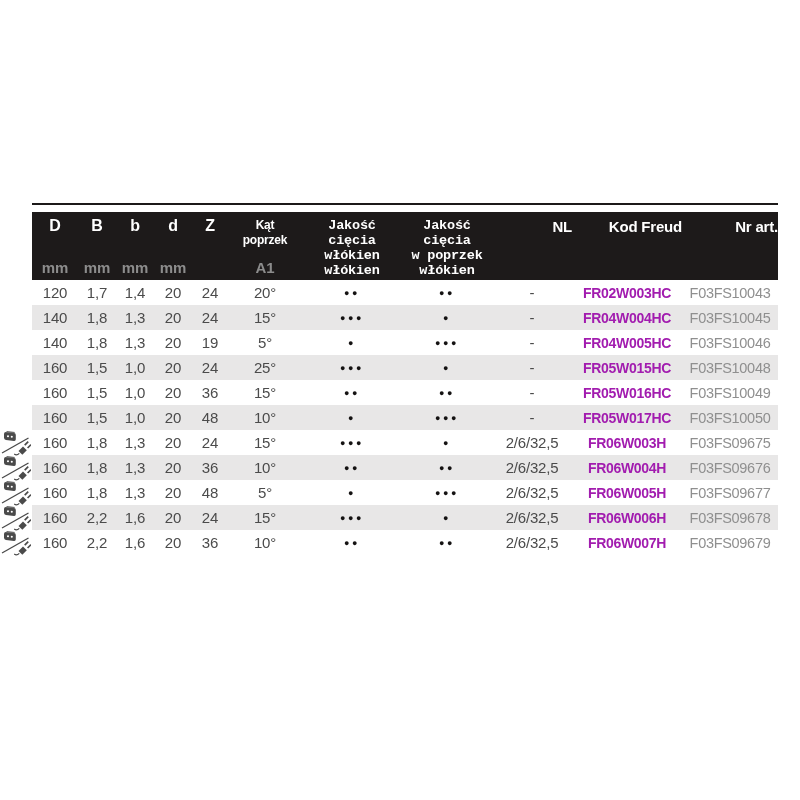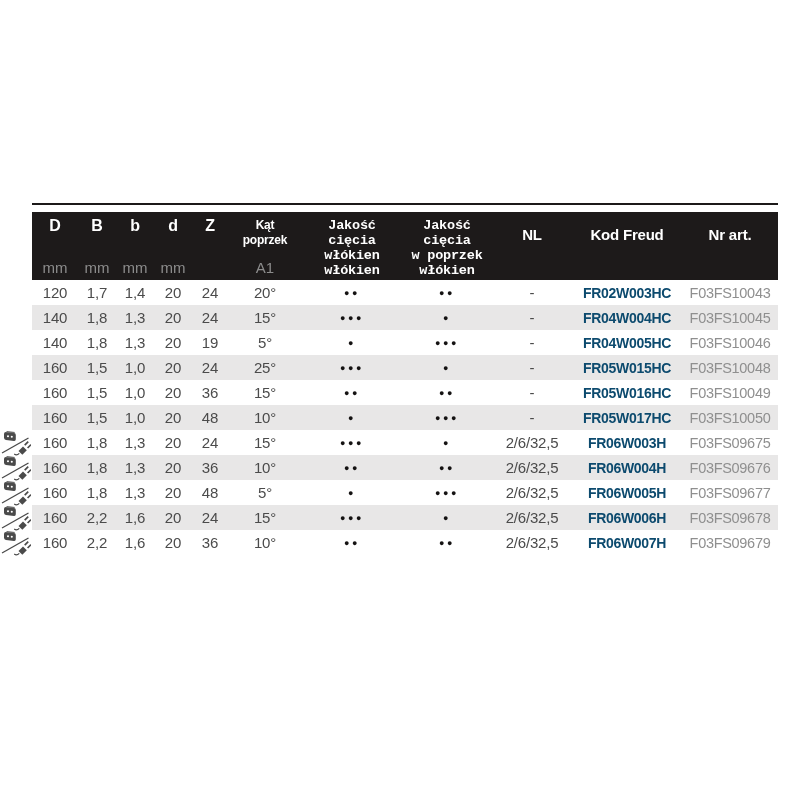--- a/index.html
+++ b/index.html
@@ -12,32 +12,32 @@
   table{border-collapse:collapse;table-layout:fixed;width:746px;}
   thead th{
     background:var(--header-bg,#1d1a1a);
     color:#ffffff;height:68px;padding:0;margin:0;
     vertical-align:top;position:relative;font-weight:bold;text-align:center;
   }
   .h-lines{padding-top:6px;font-size:14px;line-height:15px;letter-spacing:-0.2px;}
   th:nth-child(-n+5) .h-lines{font-size:16px;}
   th:nth-child(6) .h-lines{font-size:12px;}
   th:nth-child(7) .h-lines,th:nth-child(8) .h-lines{font-size:13.5px;font-family:Liberation Mono, monospace;}
-  th:nth-child(n+9) .h-lines{font-size:15px;padding-top:15px;}
+  th:nth-child(n+9) .h-lines{font-size:15px;padding-top:7px;text-align:right;}
   .h-unit{
     position:absolute;left:0;right:0;bottom:5px;
-    color:var(--unit-text,#8c8c8c);font-size:15px;font-weight:normal;line-height:15px;
+    color:var(--unit-text,#8c8c8c);font-size:15px;font-weight:bold;line-height:15px;
   }
   tbody td{
     height:25px;padding:0;text-align:center;vertical-align:middle;
     font-size:15px;color:#4b4b4b;letter-spacing:-0.2px;white-space:nowrap;
   }
   tbody tr:nth-child(even){background:var(--stripe,#e8e7e7);}
   td.dots{font-size:9px;letter-spacing:2.5px;color:#141212;}
-  td.kod{font-weight:bold;color:#0c4a6e;font-size:14px;letter-spacing:-0.3px;}
+  td.kod{font-weight:bold;color:#a21caf;font-size:14px;letter-spacing:-0.3px;}
   td.nr{color:var(--nr-text,#8f8f8f);font-size:14.5px;letter-spacing:-0.3px;}
   td:first-child{position:relative;}
   .machine-icon{
     position:absolute;left:-31px;top:50%;transform:translateY(-50%);
     width:30px;height:27px;display:block;
   }
   .machine-icon svg{width:100%;height:100%;display:block;}
 </style>
 </head>
 <body>

